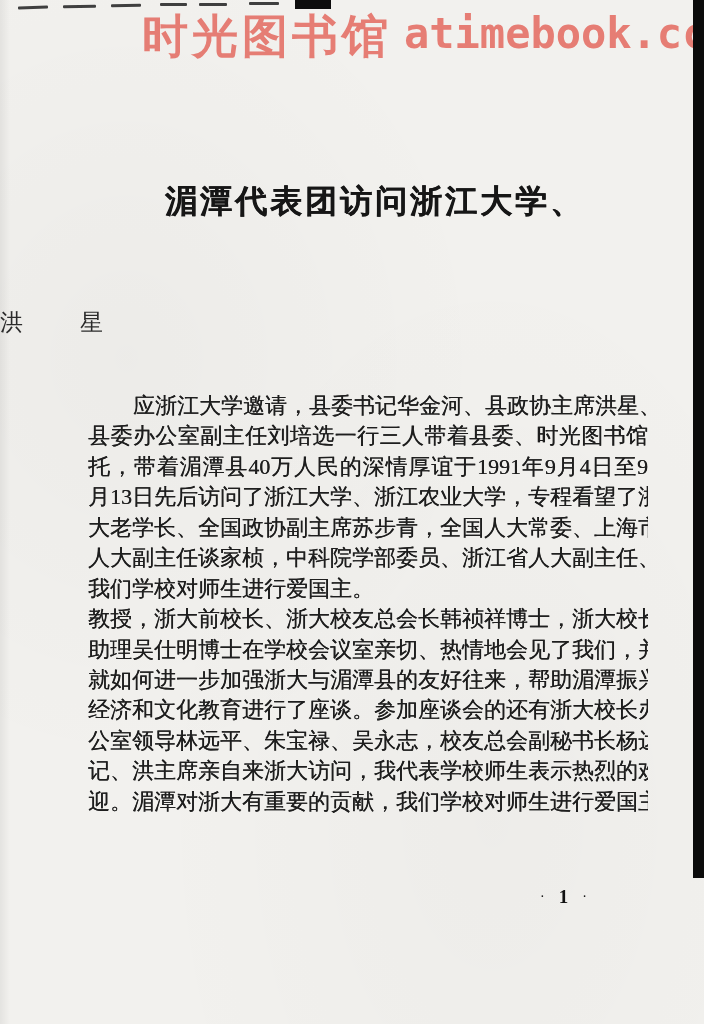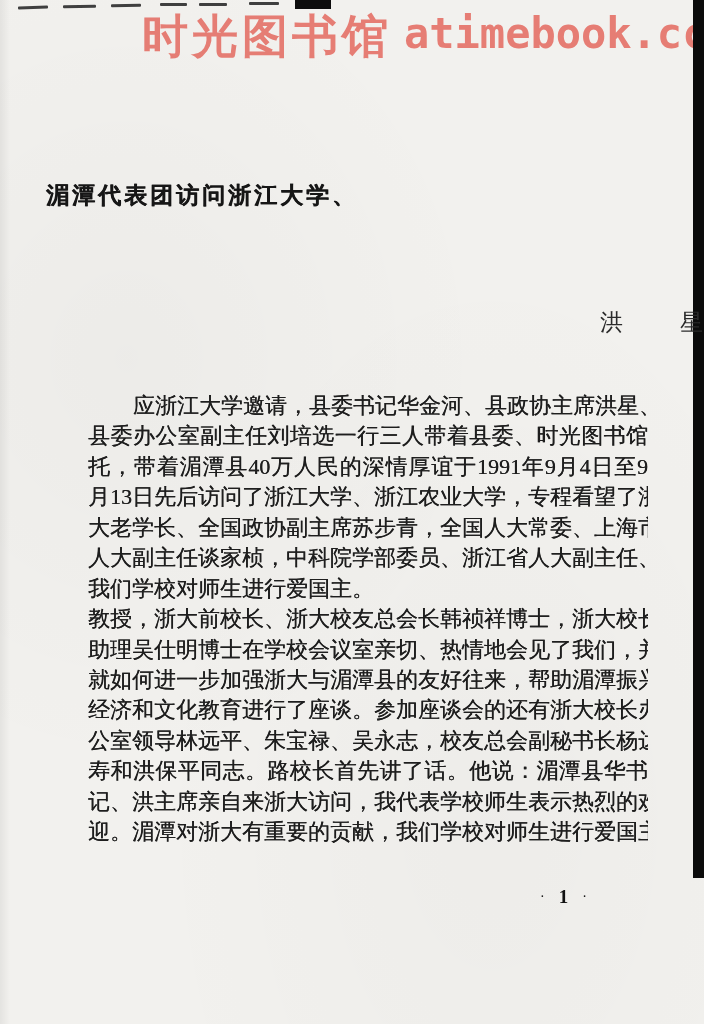--- a/index.html
+++ b/index.html
@@ -44,32 +44,32 @@
   }
 
   
   .right-strip{
     position:absolute;right:0;top:0;width:11px;height:878px;
     background:#0b0b0b;
   }
 
   
   .title-line{
-    position:absolute;left:0;right:0;
-    font-size:23px;font-weight:bold;letter-spacing:3px;
+    position:absolute;left:0;right:0;text-align:center;
+    font-size:32px;font-weight:bold;letter-spacing:3px;
     text-indent:46px;
     color:#161616;
     text-shadow:0.4px 0 0 currentColor;
   }
   .title-line.l1{top:180px;}
   .title-line.l2{top:240px;}
 
   
   .author{
-    position:absolute;top:307px;left:0;right:0;text-align:right;
+    position:absolute;top:307px;left:0;right:0;text-align:left;
     font-size:23px;color:#2b2b2b;letter-spacing:1px;
   }
   .author .a1{margin-right:56px;}
 
   
   .body-text{
     position:absolute;top:391px;left:88px;width:560px;
     font-size:22px;color:#1e1e1e;
     text-shadow:0.3px 0 0 currentColor;
   }
@@ -121,21 +121,20 @@
     <div class="bline">托，带着湄潭县40万人民的深情厚谊于1991年9月4日至9</div>
     <div class="bline">月13日先后访问了浙江大学、浙江农业大学，专程看望了浙</div>
     <div class="bline">大老学长、全国政协副主席苏步青，全国人大常委、上海市</div>
     <div class="bline">人大副主任谈家桢，中科院学部委员、浙江省人大副主任、浙</div>
     <div class="bline last">我们学校对师生进行爱国主。</div>
     <div class="bline">教授，浙大前校长、浙大校友总会长韩祯祥博士，浙大校长</div>
     <div class="bline">助理吴仕明博士在学校会议室亲切、热情地会见了我们，并</div>
     <div class="bline">就如何进一步加强浙大与湄潭县的友好往来，帮助湄潭振兴</div>
     <div class="bline">经济和文化教育进行了座谈。参加座谈会的还有浙大校长办</div>
     <div class="bline">公室领导林远平、朱宝禄、吴永志，校友总会副秘书长杨达</div>
-    <div class="bline">寿和洪保平同志。路校长首先讲了话。他说：湄潭县华书</div>
     <div class="bline">记、洪主席亲自来浙大访问，我代表学校师生表示热烈的欢</div>
     <div class="bline last">迎。湄潭对浙大有重要的贡献，我们学校对师生进行爱国主</div>
   </div>
 
   <div class="pageno">
     <span class="dot">·</span><span class="num">1</span><span class="dot">·</span>
   </div>
 
 </div>
 

